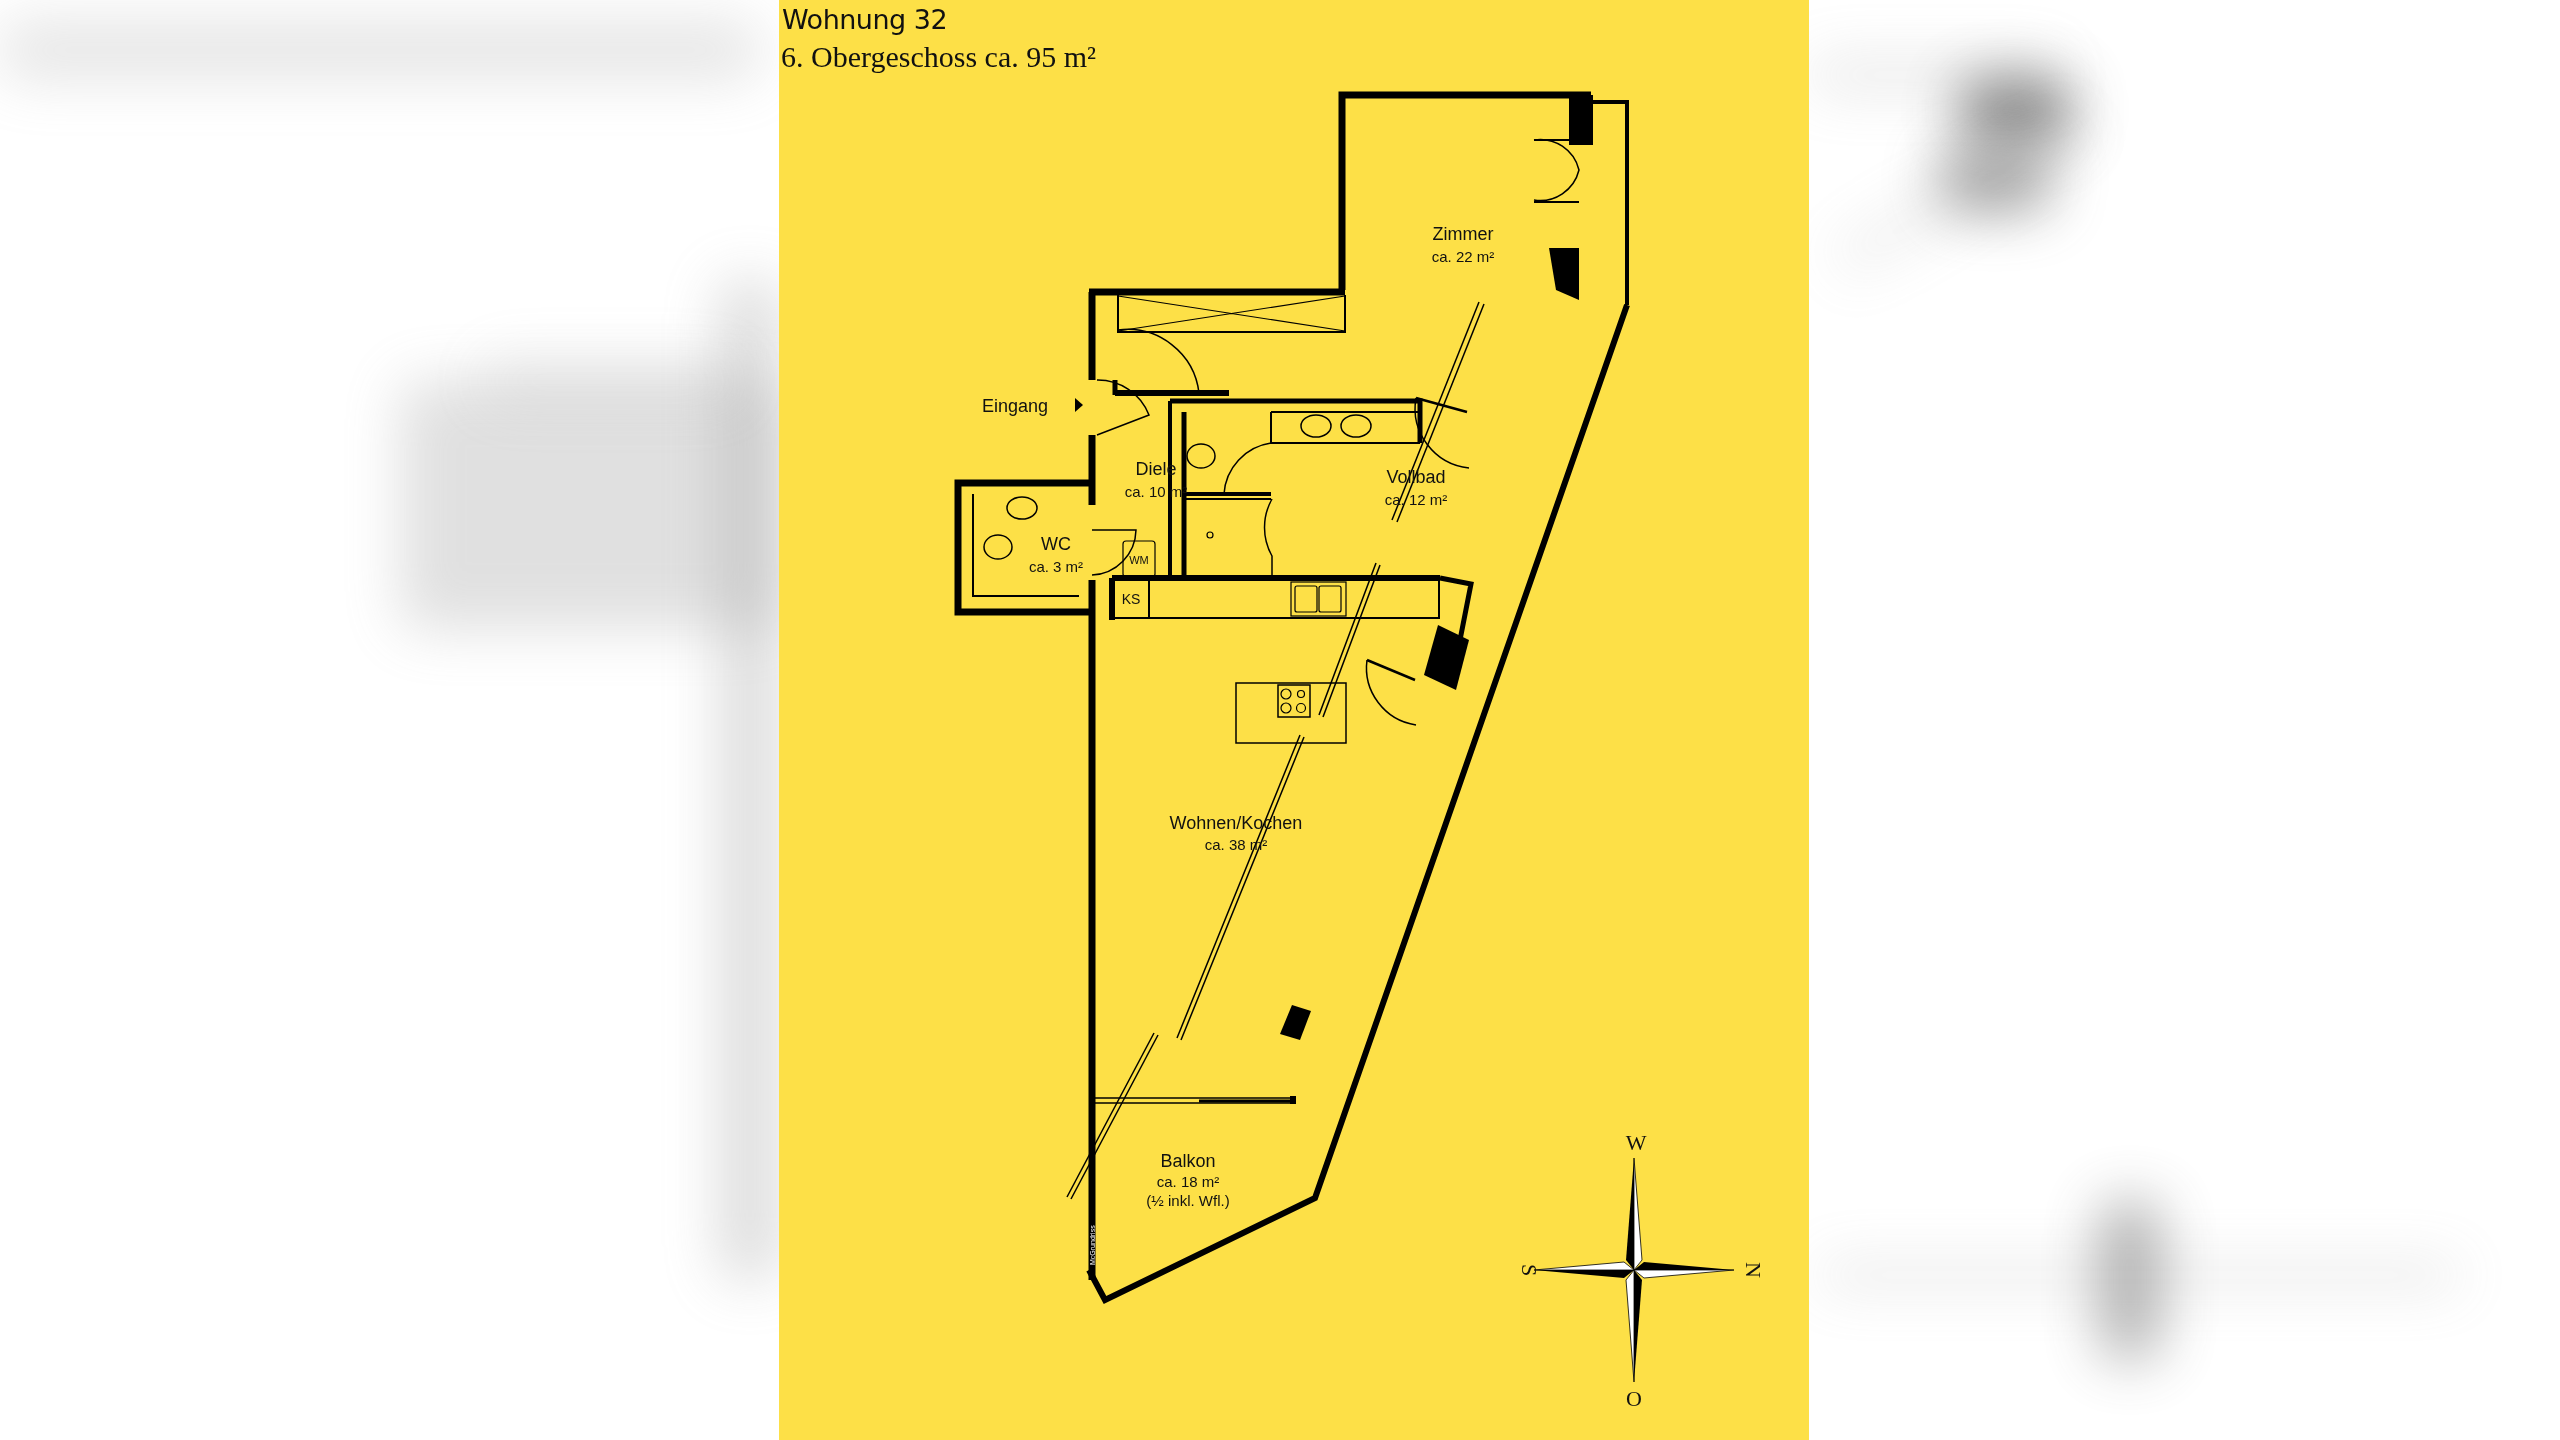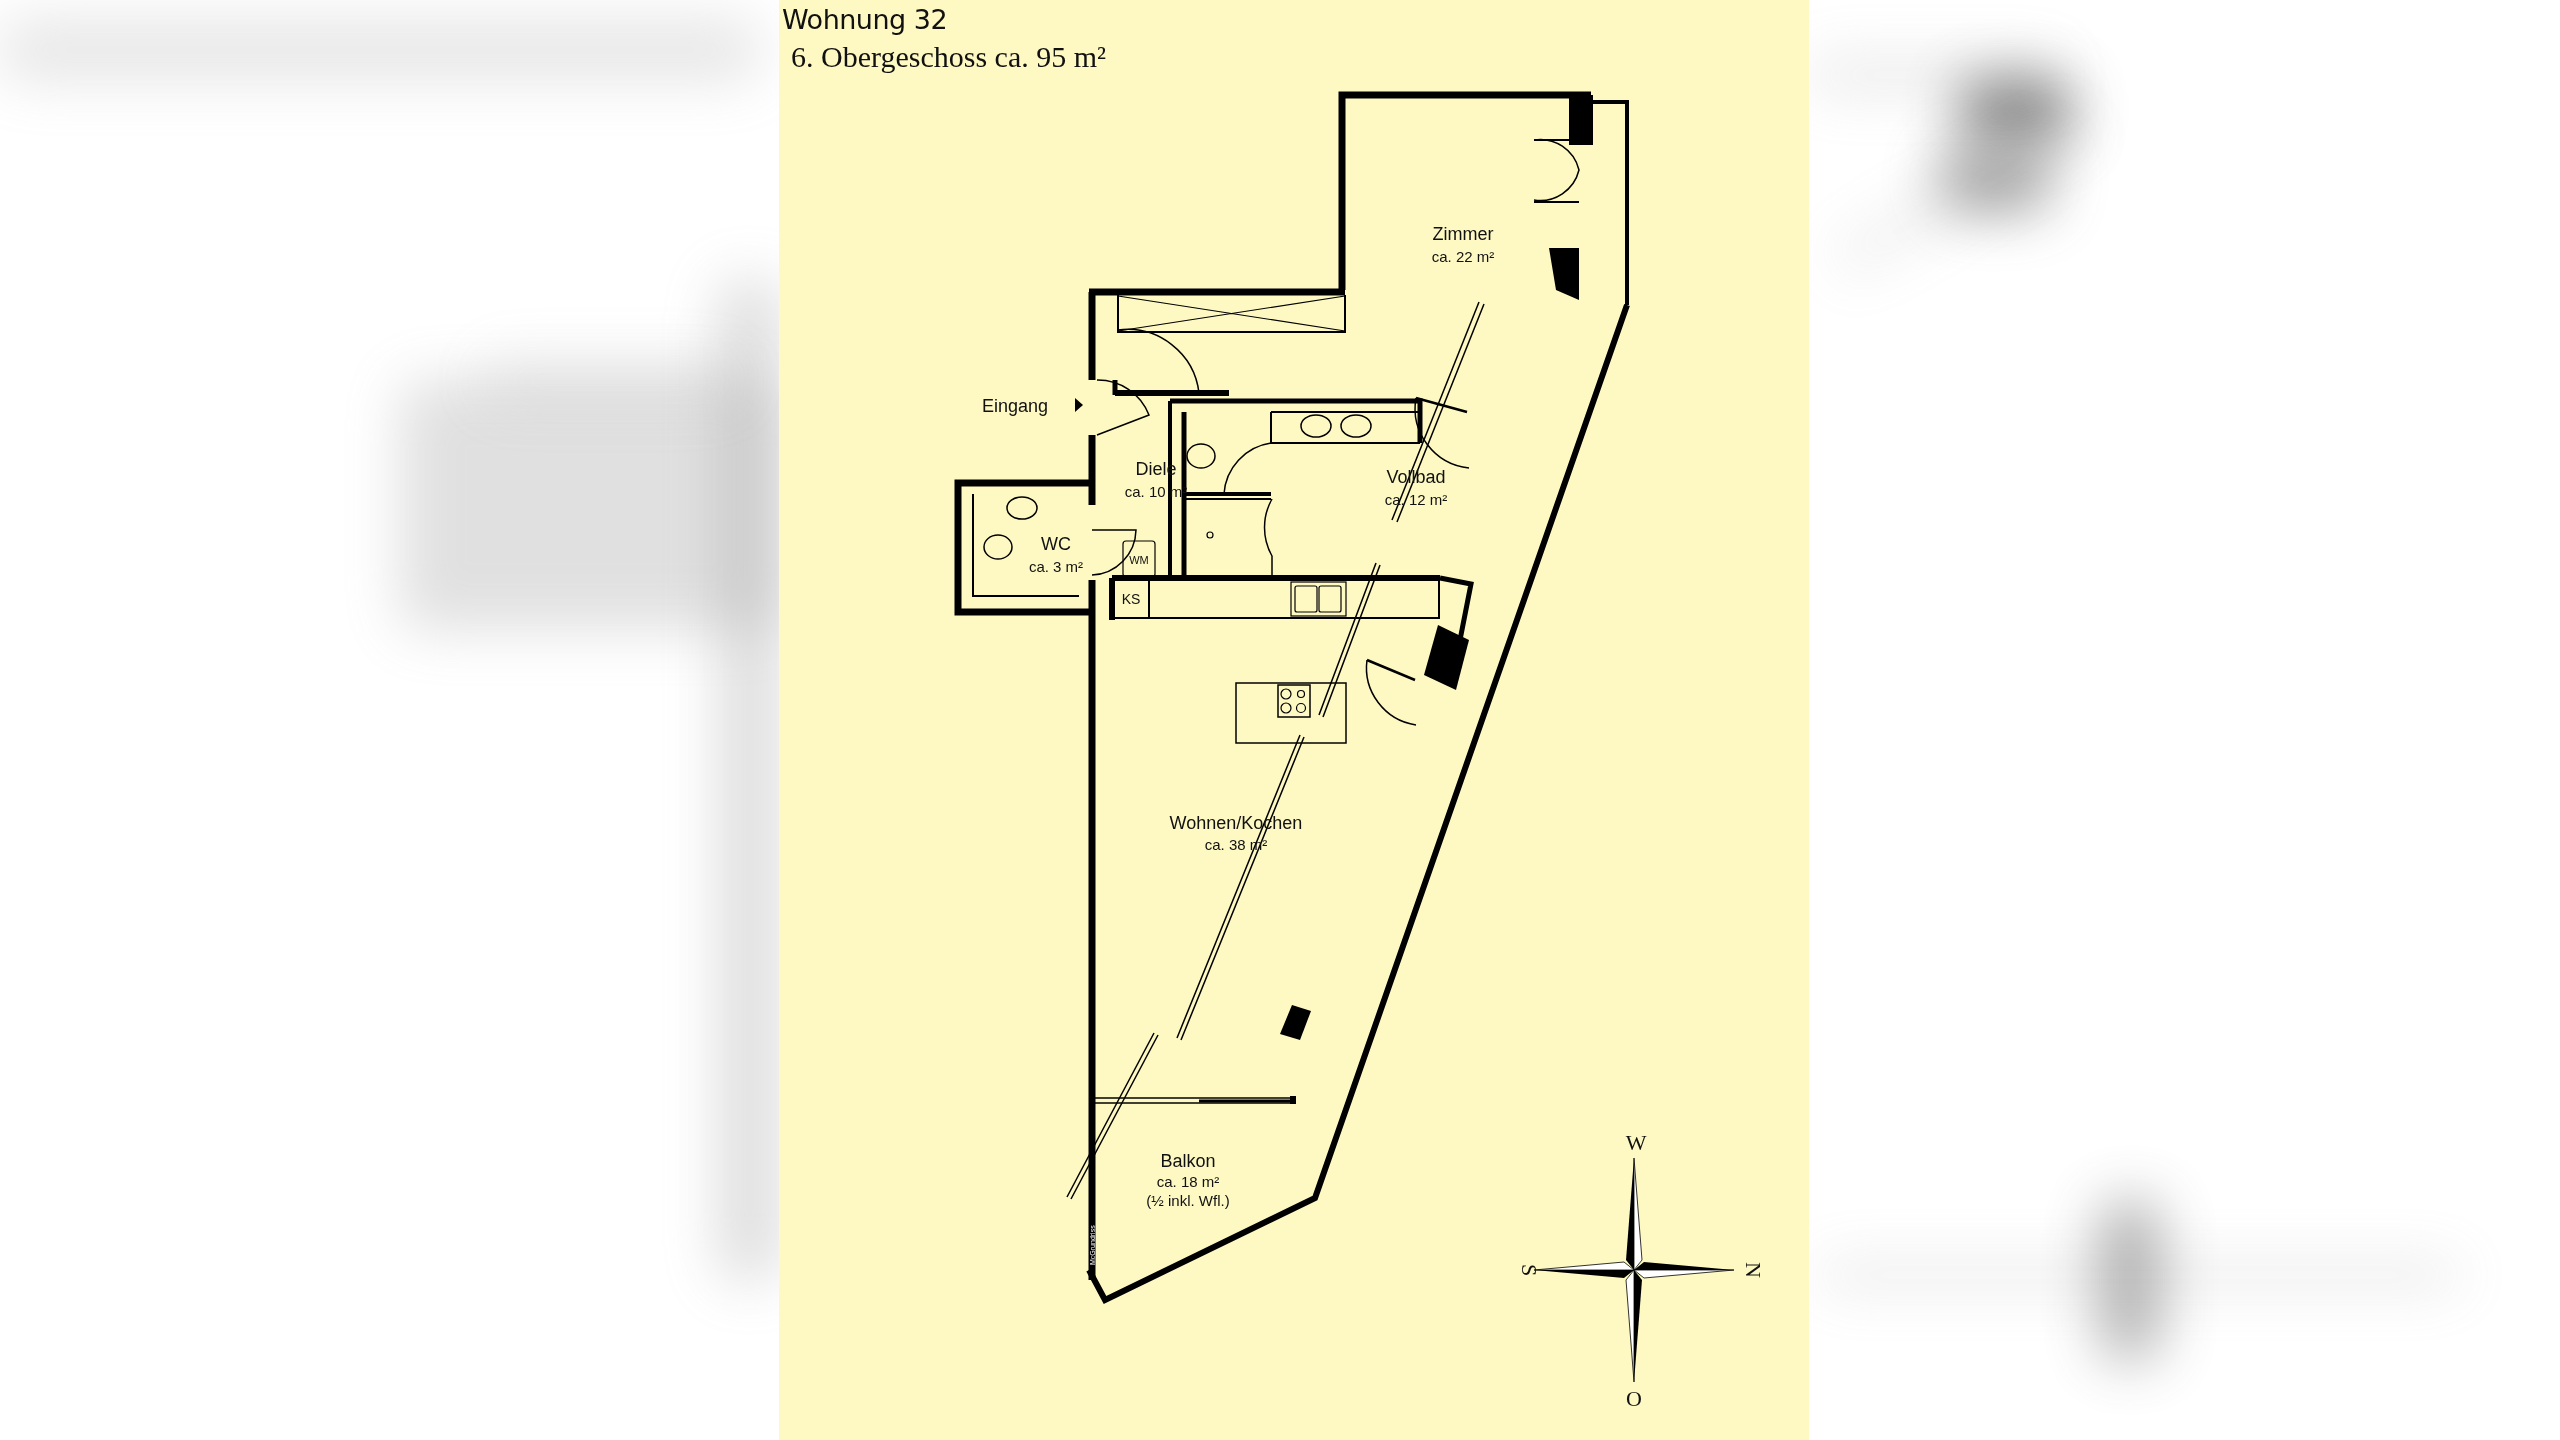--- a/index.html
+++ b/index.html
@@ -5,28 +5,28 @@
   html, body { margin:0; padding:0; }
   body {
     width:2560px; height:1440px; overflow:hidden; position:relative;
     background:#ffffff;
     font-family:"Liberation Sans", sans-serif;
   }
   .backdrop { position:absolute; inset:0; overflow:hidden; }
   .blur-blob { position:absolute; background:#9a9a9a; filter:blur(28px); opacity:.55; border-radius:20px; }
   .viewer-image {
     position:absolute; left:779px; top:0; width:1030px; height:1440px;
-    background:#fef9c3; overflow:hidden;
+    background:#fde047; overflow:hidden;
   }
   .title {
     position:absolute; left:3px; top:4px; font-size:27px; color:#111;
     font-family:"DejaVu Sans", sans-serif; letter-spacing:-0.5px;
   }
   .subtitle {
-    position:absolute; left:12px; top:40px; font-size:30px; color:#111;
+    position:absolute; left:2px; top:40px; font-size:30px; color:#111;
     font-family:"Liberation Serif", serif;
   }
   svg.plan { position:absolute; left:0; top:0; }
   .room-label { font-family:"Liberation Sans", sans-serif; fill:#111; }
 </style>
 </head>
 <body>
 
 <div class="backdrop">
   <div class="blur-blob" style="left:0;top:20px;width:760px;height:60px;opacity:.25;"></div>

